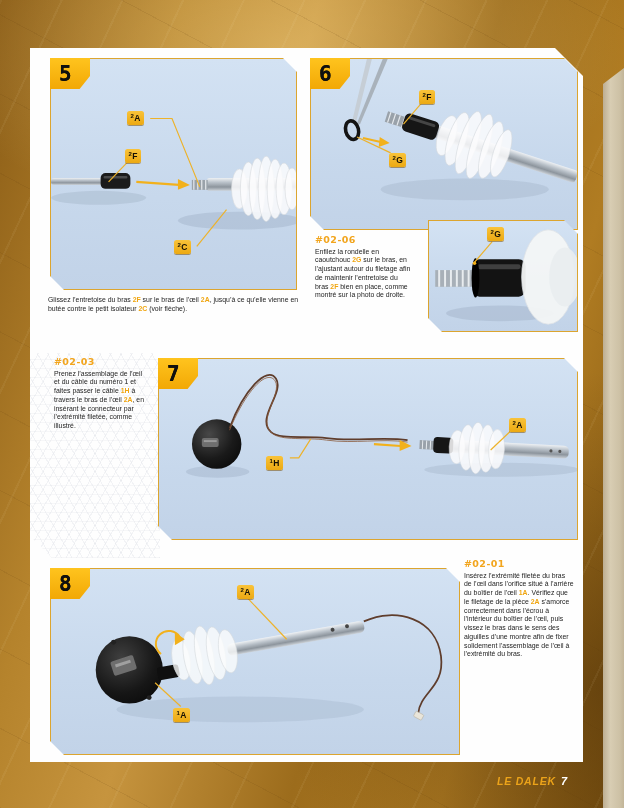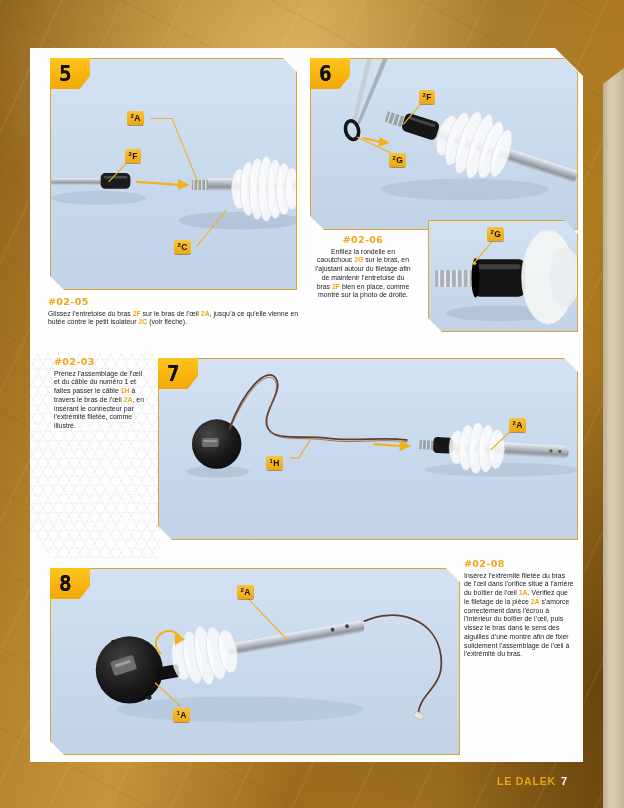--- a/index.html
+++ b/index.html
@@ -64,21 +64,21 @@
   
   .instr { position:absolute; }
   .instr .instr-id {
     color:#f2a51d; font-weight:bold; font-size:9.5px; letter-spacing:.4px;
     margin-bottom:2.5px; font-family:"DejaVu Sans","Liberation Sans",sans-serif;
   }
   .instr .instr-body { font-size:6.9px; line-height:1.27; color:#1c1c1c; }
   .instr .instr-body .hl { color:#f0a50f; font-weight:bold; }
 
   
-  .footer { position:absolute; left:497px; top:775px; display:flex; align-items:baseline; gap:5px; z-index:3; }
+  .footer { position:absolute; left:497px; top:775px; display:flex; align-items:baseline; gap:5px; z-index:3;font-style:italic; }
   .footer .brand { color:#eba31a; font-weight:bold; font-size:10.5px; letter-spacing:.8px; }
   .footer .pageno { color:#ffffff; font-weight:bold; font-size:11px; }
 </style>
 </head>
 <body>
 
 <div class="bg"></div>
 <div class="side-strip"></div>
 
 <div class="page">
@@ -316,36 +316,35 @@
         <line x1="198" y1="30" x2="237" y2="71"></line>
         <line x1="130" y1="139" x2="104" y2="115"></line>
       </g>
     </svg>
     <div class="step-tab">8</div>
     <div class="callout" style="left:186px; top:16px;"><sup>2</sup>A</div>
     <div class="callout" style="left:122px; top:139px;"><sup>1</sup>A</div>
   </div>
 
   <div class="instr" style="left:18px; top:248px; width:262px;">
-    <div class="instr-id">#02-05</div>
     <div class="instr-body"><span>Glissez l’entretoise du bras </span><span class="hl">2F</span><span> sur le bras de l’œil </span><span class="hl">2A</span><span>, jusqu’à ce qu’elle vienne en butée contre le petit isolateur </span><span class="hl">2C</span><span> (voir flèche).</span></div>
   </div>
 
-  <div class="instr" style="left:285px; top:186px; width:96px;text-align:center;">
+  <div class="instr" style="left:285px; top:186px; width:96px;">
     <div class="instr-id">#02-06</div>
     <div class="instr-body"><span>Enfilez la rondelle en caoutchouc </span><span class="hl">2G</span><span> sur le bras, en l’ajustant autour du filetage afin de maintenir l’entretoise du bras </span><span class="hl">2F</span><span> bien en place, comme montré sur la photo de droite.</span></div>
   </div>
 
   <div class="instr" style="left:24px; top:308px; width:92px;">
     <div class="instr-id">#02-03</div>
     <div class="instr-body"><span>Prenez l’assemblage de l’œil et du câble du numéro 1 et faites passer le câble </span><span class="hl">1H</span><span> à travers le bras de l’œil </span><span class="hl">2A</span><span>, en insérant le connecteur par l’extrémité filetée, comme illustré.</span></div>
   </div>
 
   <div class="instr" style="left:434px; top:510px; width:110px;">
-    <div class="instr-id">#02-08</div>
+    <div class="instr-id">#02-01</div>
     <div class="instr-body"><span>Insérez l’extrémité filetée du bras de l’œil dans l’orifice situé à l’arrière du boîtier de l’œil </span><span class="hl">1A</span><span>. Vérifiez que le filetage de la pièce </span><span class="hl">2A</span><span> s’amorce correctement dans l’écrou à l’intérieur du boîtier de l’œil, puis vissez le bras dans le sens des aiguilles d’une montre afin de fixer solidement l’assemblage de l’œil à l’extrémité du bras.</span></div>
   </div>
 </div>
 
 <div class="footer">
   <span class="brand">LE DALEK</span>
   <span class="pageno">7</span>
 </div>
 
 </body></html>

